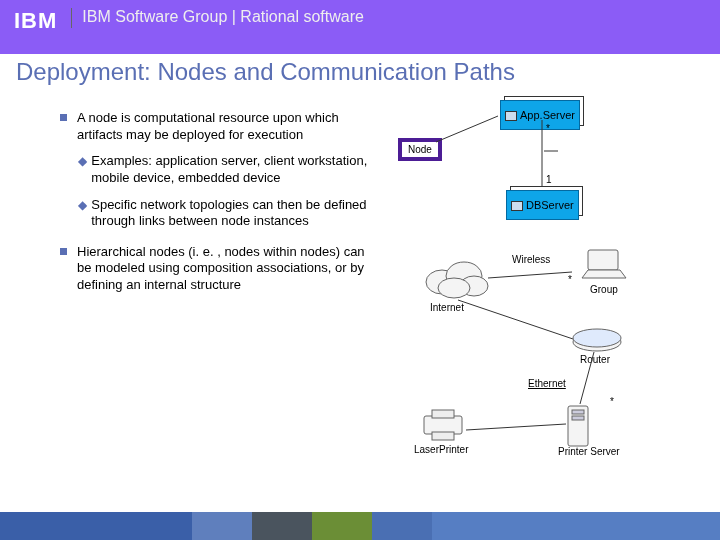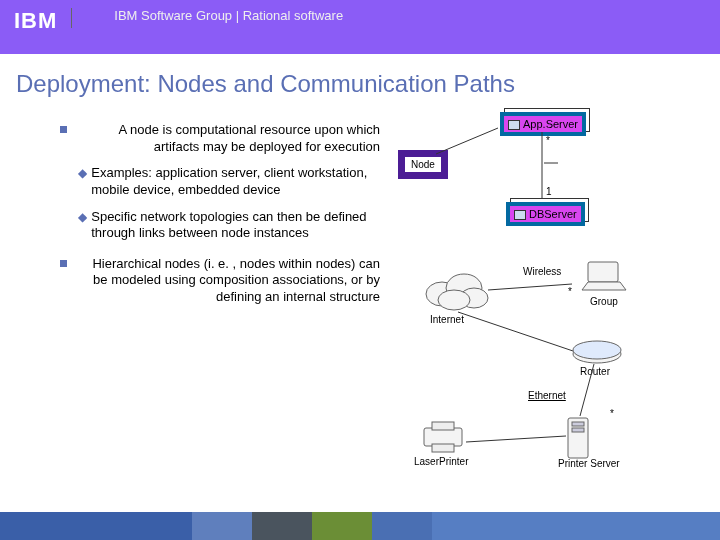--- a/index.html
+++ b/index.html
@@ -34,45 +34,43 @@
     color: #fff;
     position: relative;
   }
   .header .divider {
     width: 1px;
     height: 20px;
     background: #666;
     margin: 4px 10px 0 6px;
   }
   .header .title {
-    font-size: 13px;
+    font-size: 16px;
     padding-top: 4px;
     color: #eee;
-    margin-left: 32px;
   }
   .slide-title {
     color: #5a6fb4;
     font-size: 24px;
     font-weight: 400;
-    padding: 16px 0 0 16px;
+    padding: 4px 0 0 16px;
   }
   .content {
     display: flex;
     padding: 10px 6px 0 60px;
   }
   .textcol {
     width: 320px;
     font-size: 13px;
     color: #000;
     line-height: 1.28;
   }
   .b1 {
     display: flex;
     margin: 14px 0 0 0;
-    text-align: right;
   }
   .b1 .sq {
     width: 7px;
     height: 7px;
     background: #5a6fb4;
     flex: 0 0 7px;
     margin: 4px 10px 0 0;
   }
   .b2 {
     display: flex;
@@ -83,32 +81,32 @@
     color: #5a6fb4;
     font-size: 12px;
     margin: 1px 4px 0 0;
   }
   .diagrams {
     flex: 1;
     position: relative;
   }
   .box3d {
     position: absolute;
-    background: #d946ef;
-    border: 4px solid #0369a1;
+    background: #0ea5e9;
+    border: 1px solid #0369a1;
     font-size: 11px;
     font-family: Arial, sans-serif;
-    padding: 2px 4px;
+    padding: 8px 4px;
     box-shadow: 4px -4px 0 -1px #fff, 4px -4px 0 0 #333;
     white-space: nowrap;
   }
   .flatbox {
     position: absolute;
     background: #fff;
-    border: 7px solid #4c1d95;
+    border: 4px solid #4c1d95;
     font-size: 10px;
     font-family: Arial, sans-serif;
     padding: 2px 6px;
     white-space: nowrap;
   }
   .icon-sq {
     display: inline-block;
     width: 10px;
     height: 8px;
     border: 1px solid #333;
@@ -212,21 +210,21 @@
       <ellipse cx="22" cy="26" rx="16" ry="12"></ellipse>
       <ellipse cx="44" cy="20" rx="18" ry="14"></ellipse>
       <ellipse cx="54" cy="30" rx="14" ry="10"></ellipse>
       <ellipse cx="34" cy="32" rx="16" ry="10"></ellipse>
     </svg>
     <div class="lbl" style="left:50px; top:206px;">Internet</div>
 
     <svg class="connector" style="left:108px; top:172px;" width="84" height="16">
       <line x1="0" y1="10" x2="84" y2="4" stroke="#333" stroke-width="1"></line>
     </svg>
-    <div class="lbl" style="left:143px; top:158px;">Wireless</div>
+    <div class="lbl" style="left:132px; top:158px;">Wireless</div>
     <div class="lbl" style="left:188px; top:178px;">*</div>
 
     <svg class="clip" style="left:200px; top:152px;" width="50" height="36">
       <rect x="8" y="2" width="30" height="20" rx="2"></rect>
       <polygon points="2,30 46,30 40,22 8,22"></polygon>
     </svg>
     <div class="lbl" style="left:210px; top:188px;">Group</div>
 
     <svg class="connector" style="left:78px; top:204px;" width="120" height="44">
       <line x1="0" y1="0" x2="118" y2="40" stroke="#333" stroke-width="1"></line>

